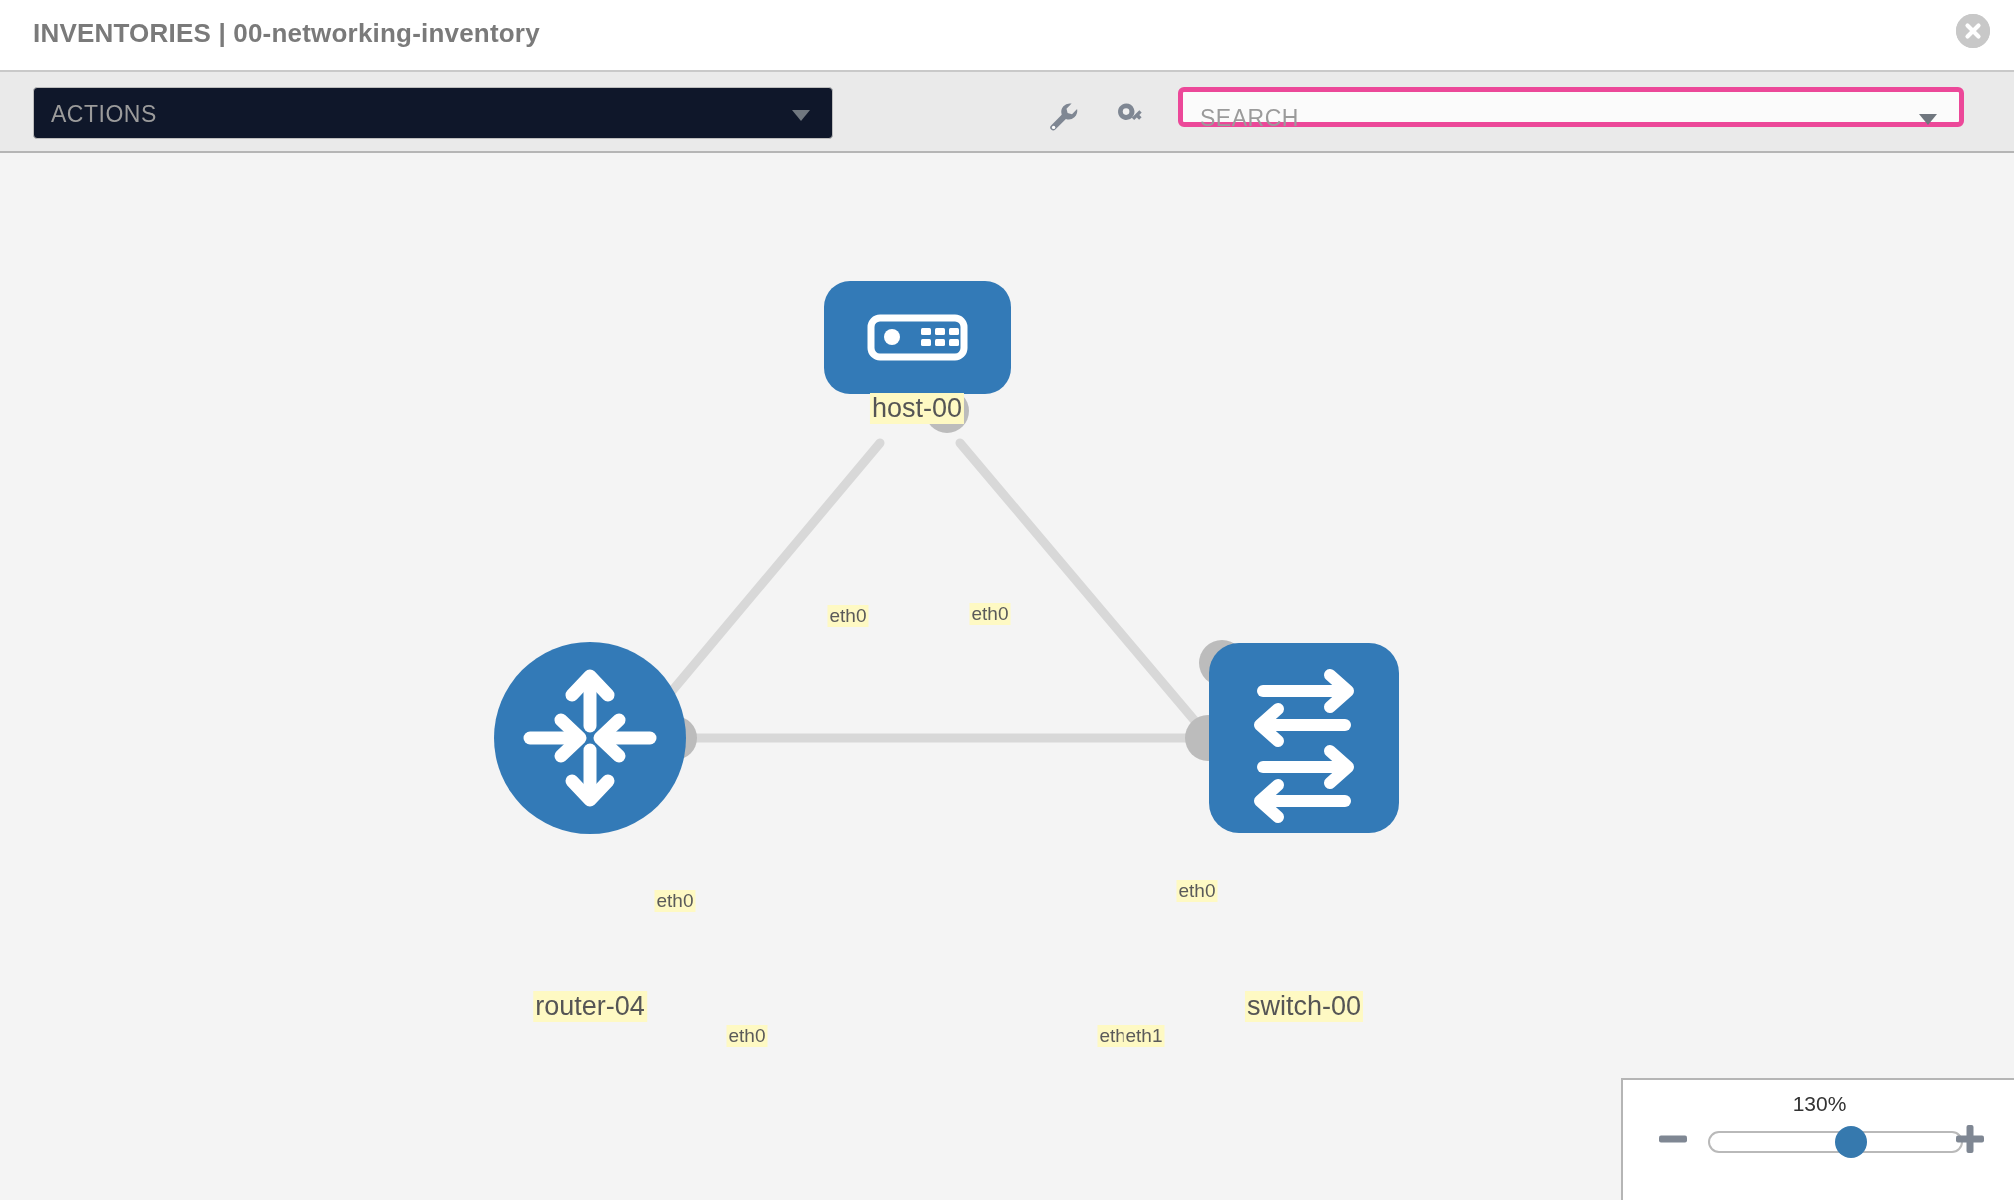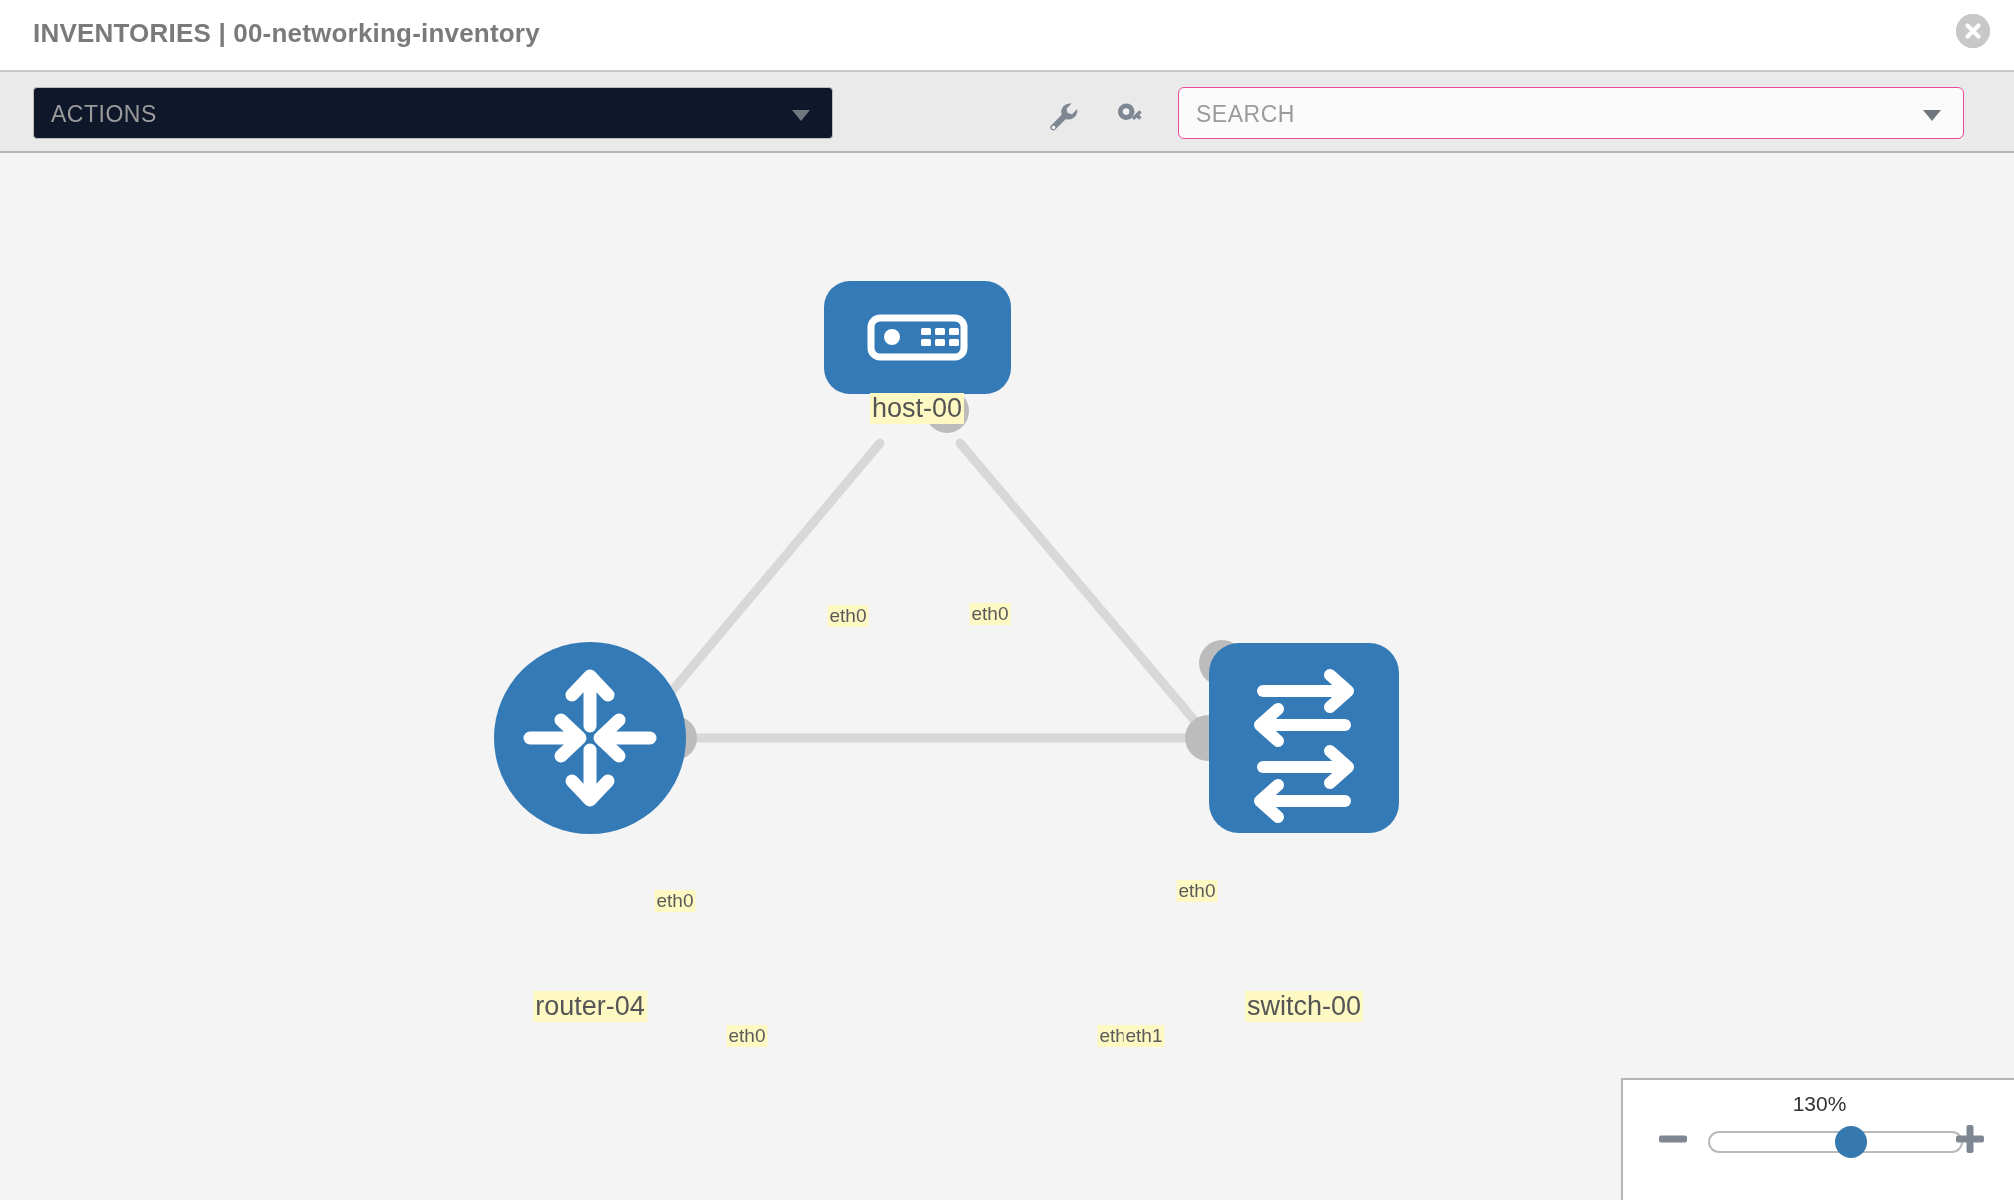--- a/index.html
+++ b/index.html
@@ -98,23 +98,23 @@
     cursor: pointer;
   }
   .tool-icon.wrench { left: 1045px; }
   .tool-icon.key    { left: 1113px; }
 
   .search-select {
     position: absolute;
     left: 1178px;
     top: 15px;
     width: 786px;
-    height: 52px;
+    height: 40px;
     background: #fbfbfb;
-    border: 1px solid #ec4899;
+    border: 5px solid #ec4899;
     border-radius: 6px;
     box-sizing: border-box;
     cursor: text;
   }
   .search-select .sel-label {
     position: absolute;
     left: 17px;
     top: 13px;
     font-size: 23px;
     color: #9b9b9b;

